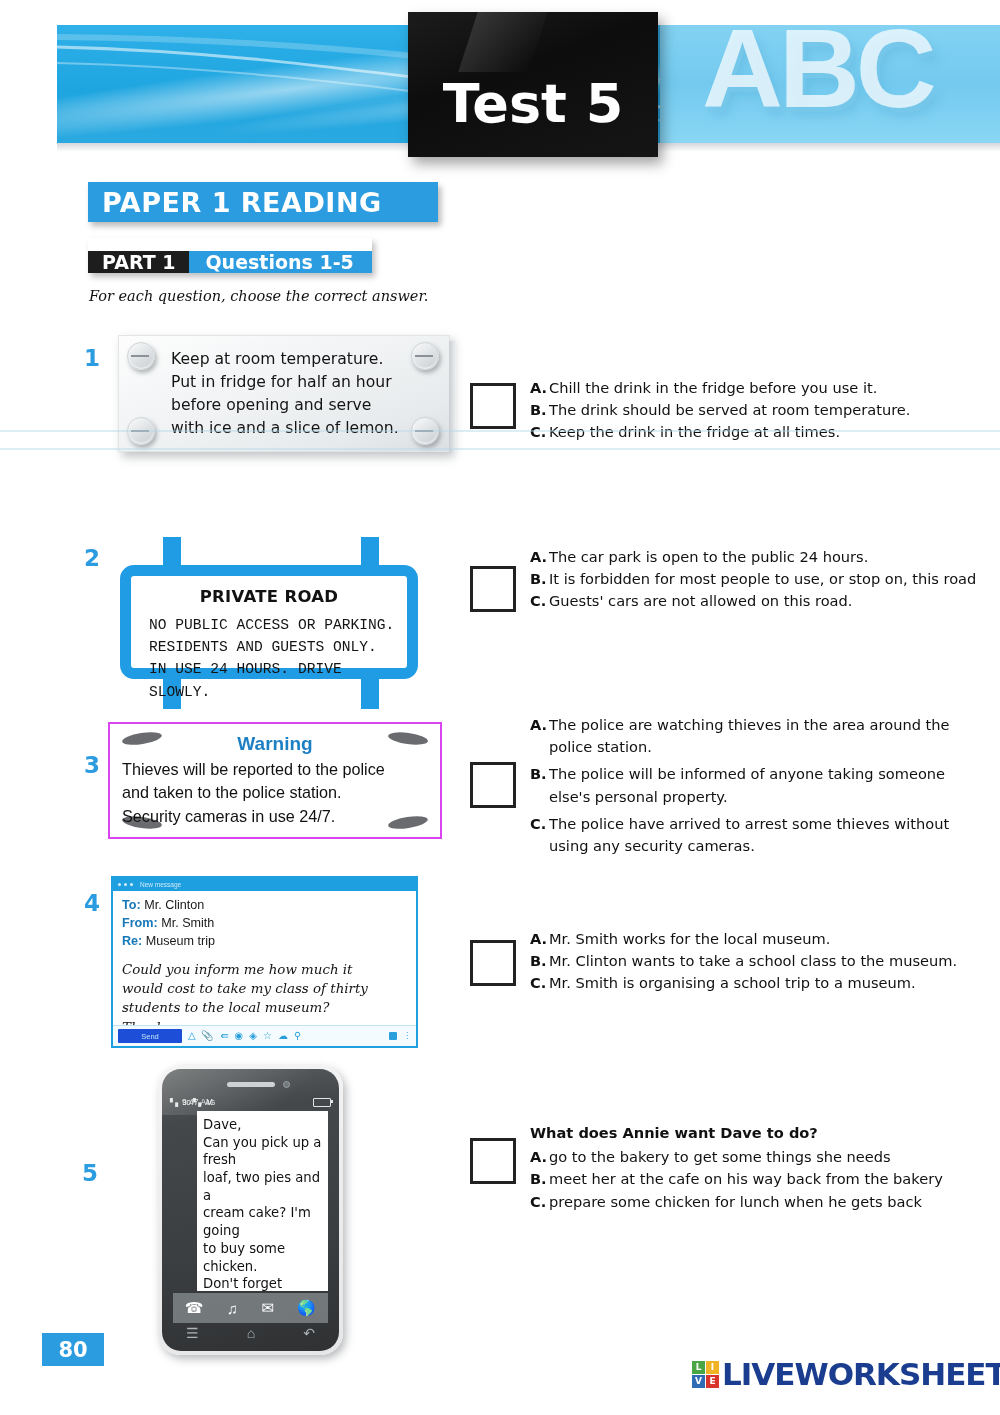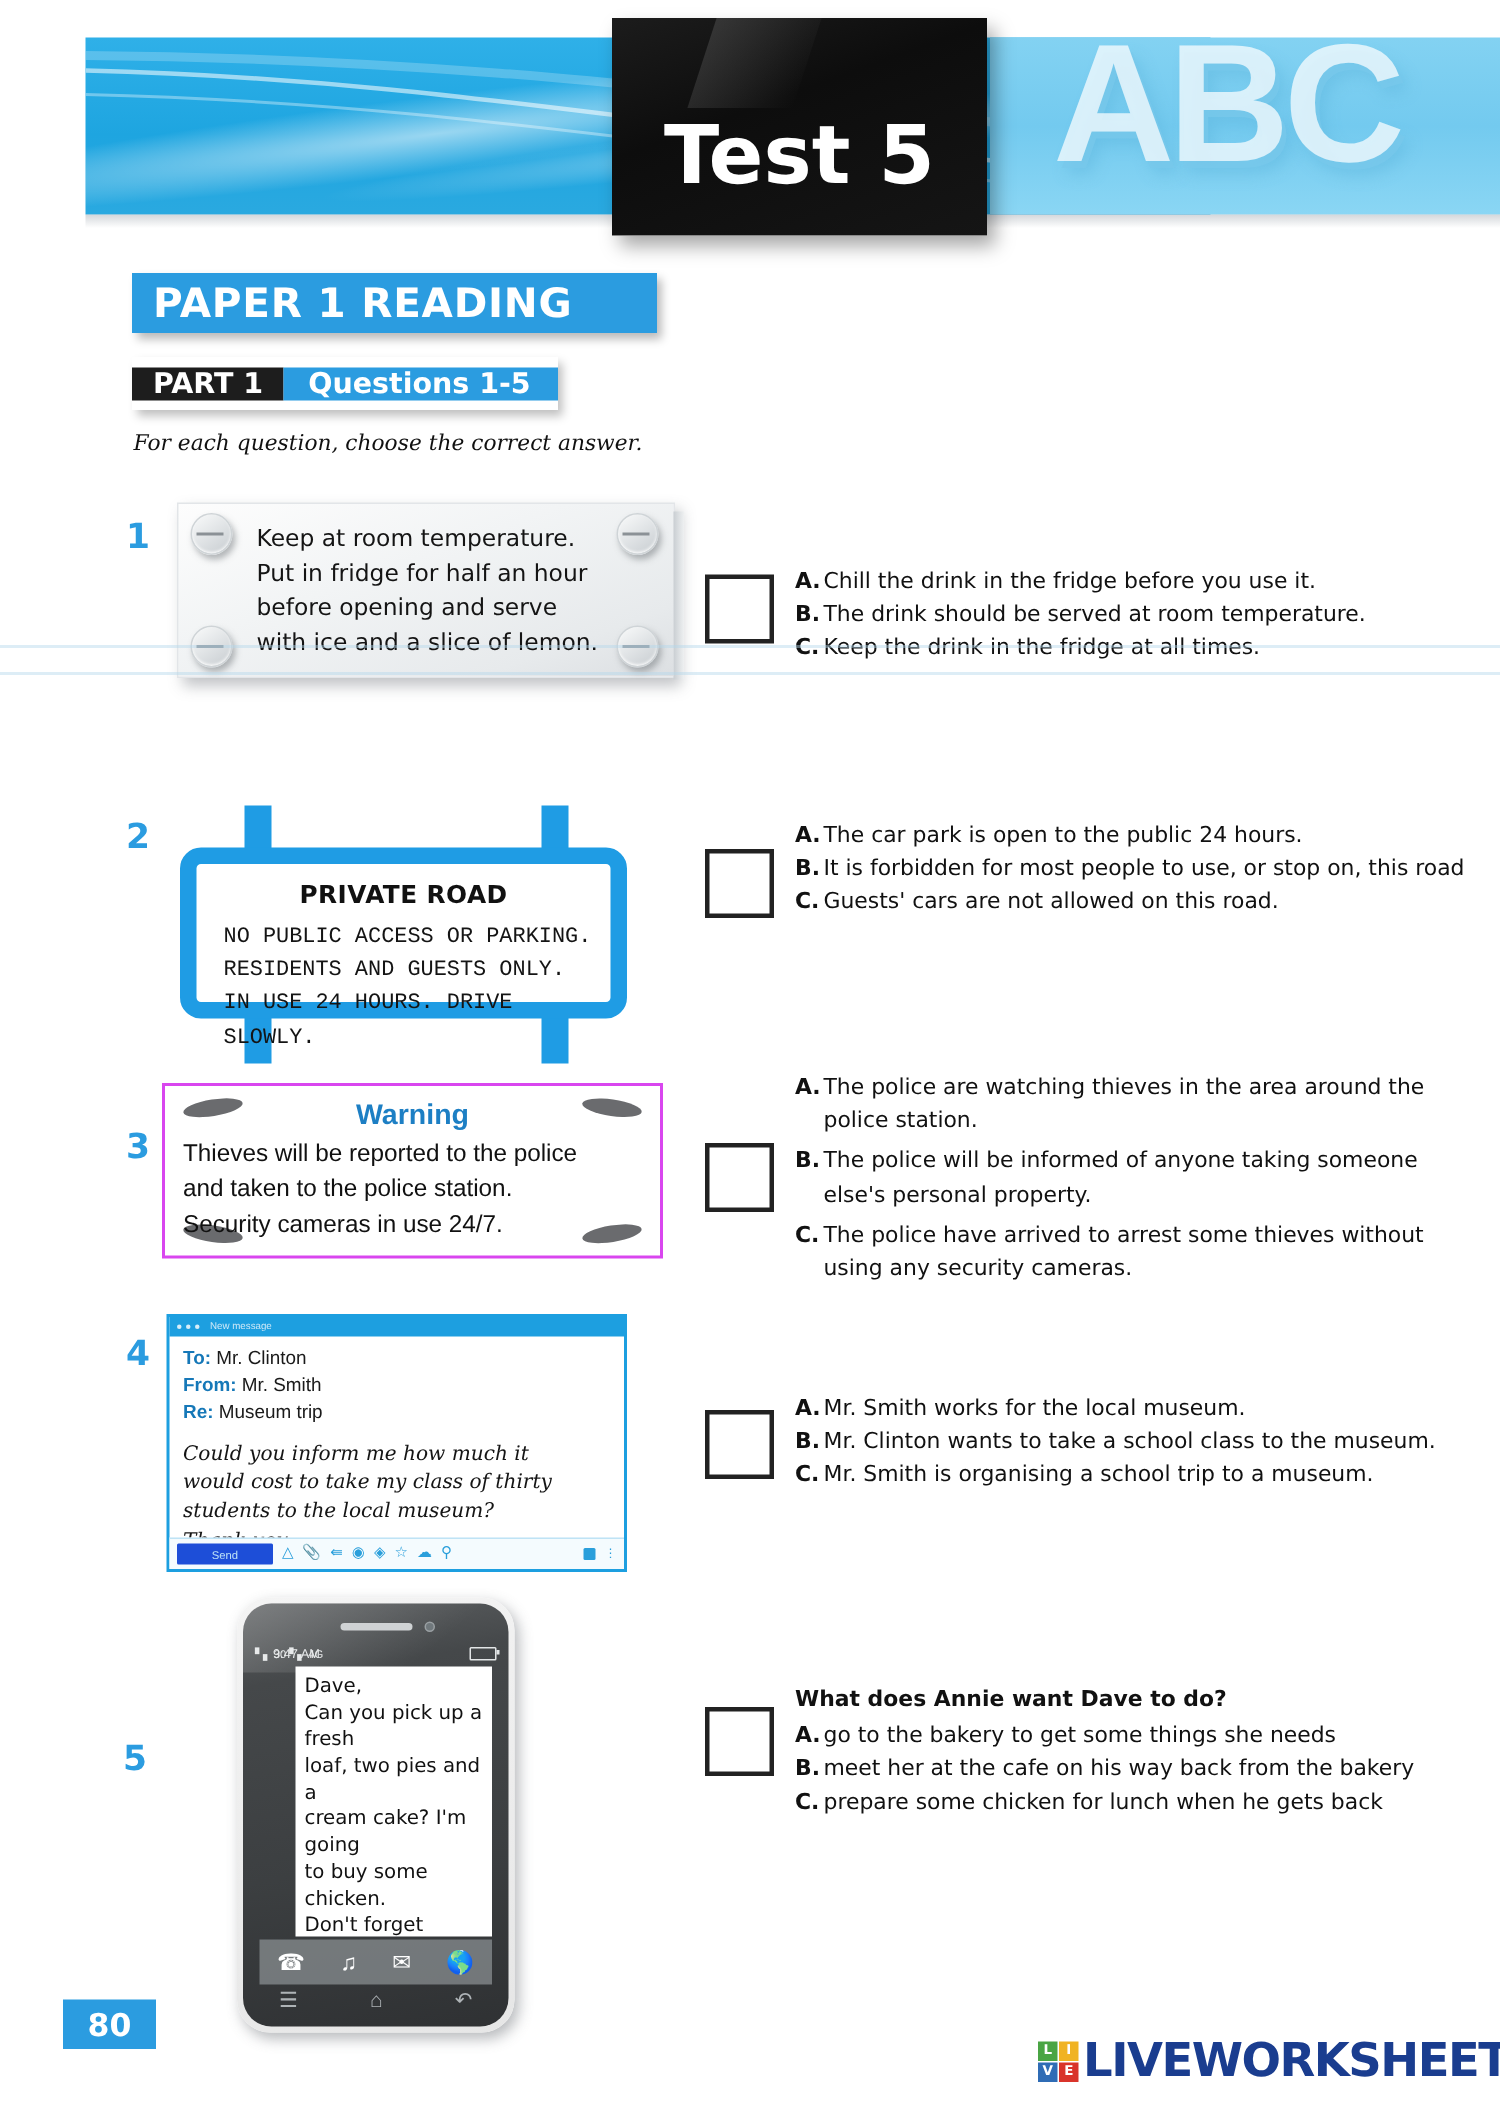--- a/index.html
+++ b/index.html
@@ -108,21 +108,21 @@
     font-weight: bold;
     font-family: "DejaVu Sans", sans-serif;
     padding-left: 14px;
     letter-spacing: .5px;
   }
   .part-bar {
     position: absolute;
     left: 88px; top: 238px;
     height: 35px;
     display: flex;
-    align-items: center;
+    align-items: flex-end;
     box-shadow: 3px 4px 6px rgba(0,0,0,.25);
   }
   .part-left {
     background: #1d1d1d;
     color: #fff;
     font-size: 19px;
     font-weight: bold;
     font-family: "DejaVu Sans", sans-serif;
     display: flex; align-items: center;
     padding: 0 14px;

